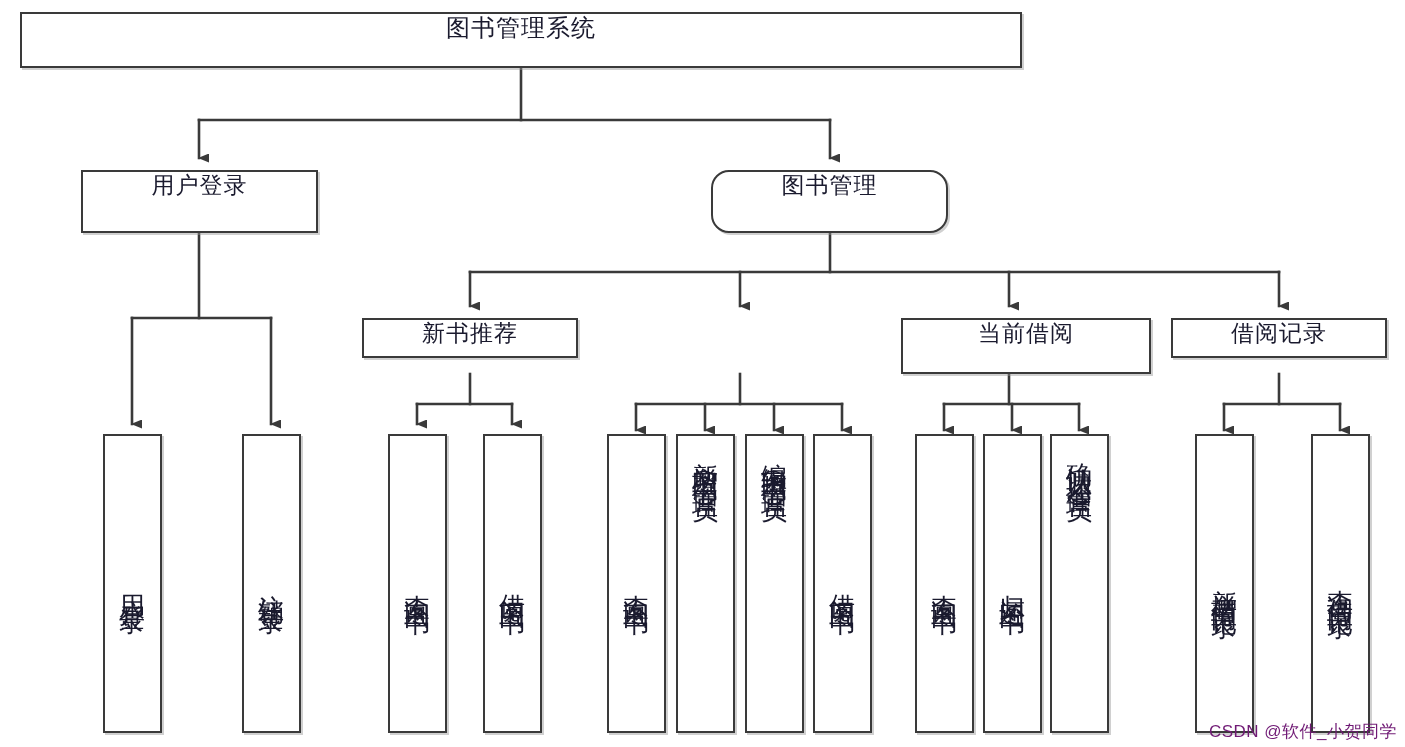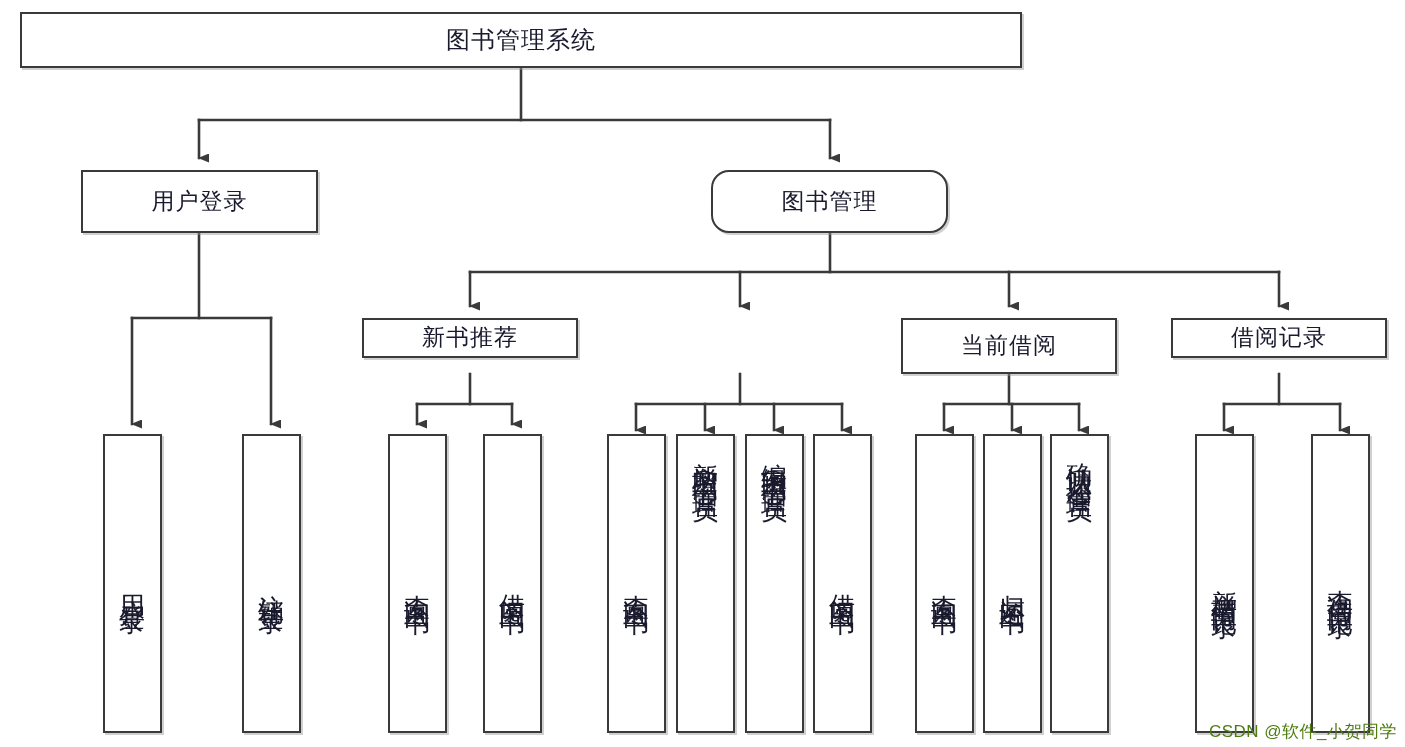--- a/index.html
+++ b/index.html
@@ -22,21 +22,21 @@
     width:1405px; height:747px;
     pointer-events:none;
   }
   
   .node{
     position:absolute;
     box-sizing:border-box;
     background:#ffffff;
     border:2.5px solid #3a3a3a;
     display:flex;
-    align-items:center;
+    align-items:flex-start;
     justify-content:center;
     color:#1a1a2e;
     box-shadow:2px 2px 0 rgba(150,150,150,.45);
   }
   .node .lbl{
     display:block;
     text-align:center;
     line-height:1.18;
     white-space:nowrap;
   }
@@ -63,21 +63,21 @@
   .v-node.vcenter{
     align-items:center;
     padding-top:0;
   }
   
   #watermark{
     position:absolute;
     right:8px;
     bottom:4px;
     font-size:17px;
-    color:#4d7c0f;
+    color:#701a75;
     letter-spacing:.5px;
     white-space:nowrap;
     user-select:none;
   }
 </style>
 </head>
 <body>
 
 <div id="canvas">
 
@@ -138,21 +138,21 @@
   <div class="node h-node" style="left:81px;top:170px;width:237px;height:63px;">
     <span class="lbl">用户登录</span>
   </div>
   <div class="node h-node" style="left:711px;top:170px;width:237px;height:63px;border-radius:18px;">
     <span class="lbl">图书管理</span>
   </div>
 
   <div class="node h-node" style="left:362px;top:318px;width:216px;height:40px;">
     <span class="lbl">新书推荐</span>
   </div>
-  <div class="node h-node" style="left:901px;top:318px;width:216px;height:56px;">
+  <div class="node h-node" style="left:901px;top:318px;width:250px;height:56px;">
     <span class="lbl">当前借阅</span>
   </div>
   <div class="node h-node" style="left:1171px;top:318px;width:216px;height:40px;">
     <span class="lbl">借阅记录</span>
   </div>
 
   <div class="node v-node vcenter" style="left:103px;top:434px;width:59px;height:299px;">
     <span class="lbl">用户登录</span>
   </div>
   <div class="node v-node vcenter" style="left:242px;top:434px;width:59px;height:299px;">

